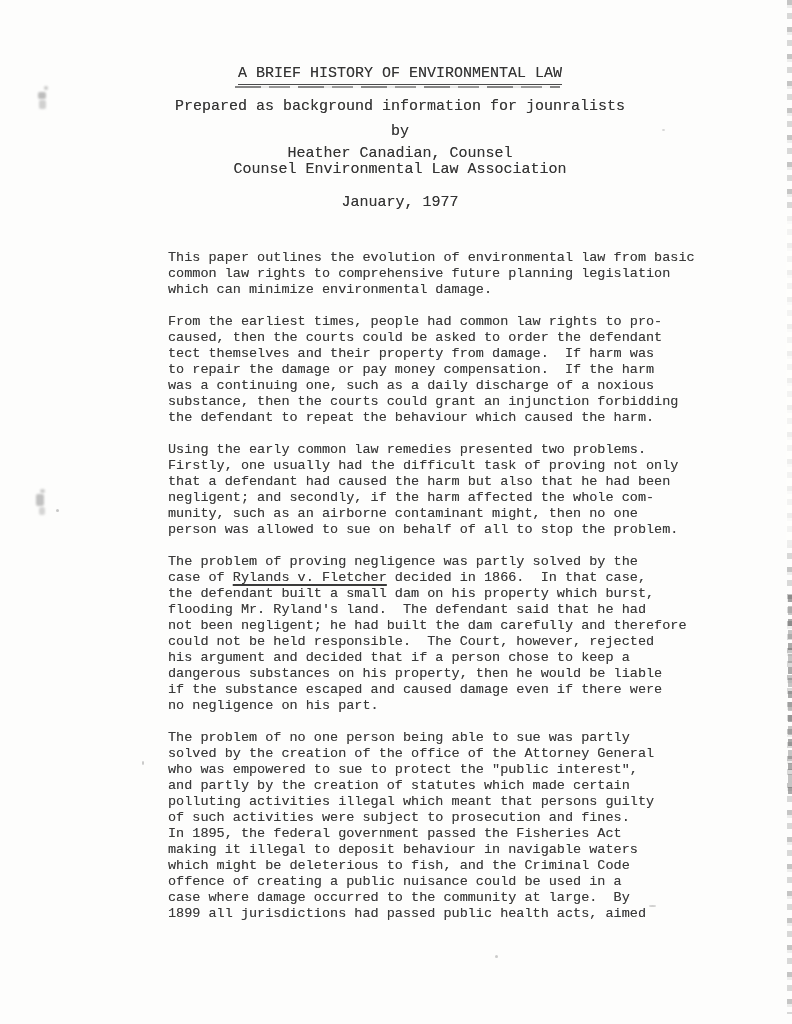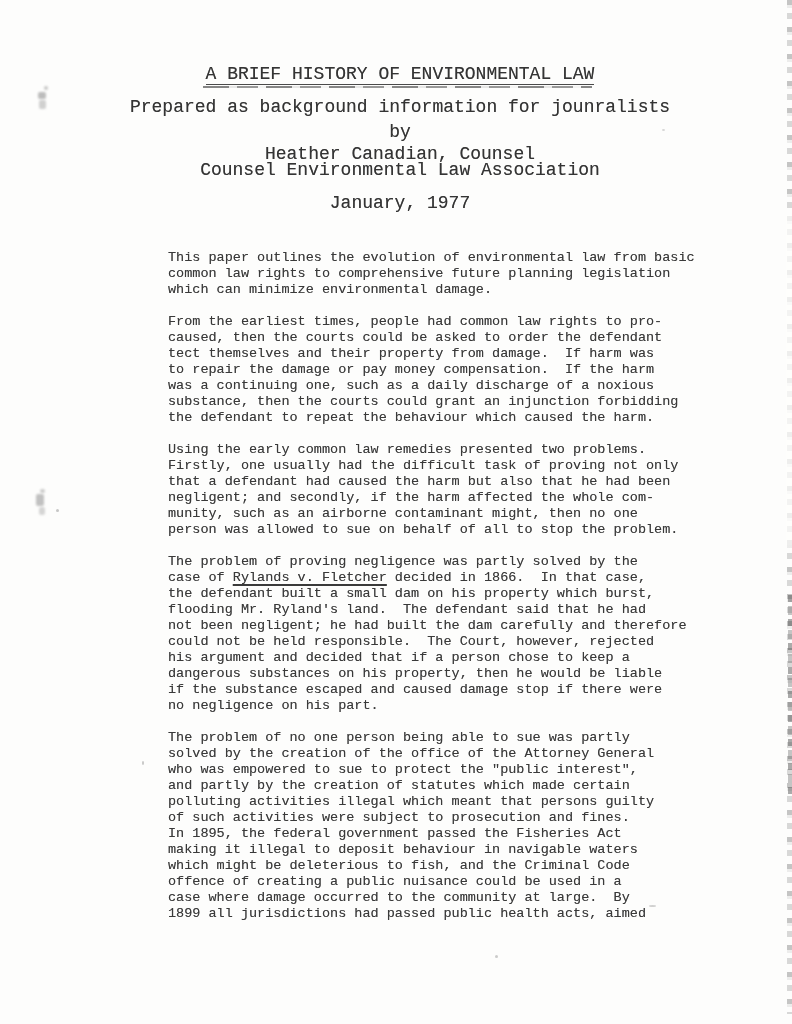--- a/index.html
+++ b/index.html
@@ -11,21 +11,21 @@
     overflow: hidden;
     font-family: "Liberation Mono", "DejaVu Sans Mono", monospace;
     color: #3a3a3a;
   }
   
   .tline {
     position: absolute;
     left: 8px;
     width: 784px;
     text-align: center;
-    font-size: 18px;
+    font-size: 15px;
     line-height: 16px;
     white-space: pre;
     color: #343434;
     text-shadow: 0 0 0.5px rgba(52,52,52,0.55);
     font-family: Liberation Mono, monospace;
   }
   .doc-title-line { top: 66px; }
   .doc-title-text {
     display: inline-block;
     position: relative;
@@ -139,21 +139,21 @@
       </div>
       <div class="para">
         <div class="line">The problem of proving negligence was partly solved by the</div>
         <div class="line"><span>case of </span><span class="u">Rylands v. Fletcher</span><span> decided in 1866.  In that case,</span></div>
         <div class="line">the defendant built a small dam on his property which burst,</div>
         <div class="line">flooding Mr. Ryland's land.  The defendant said that he had</div>
         <div class="line">not been negligent; he had built the dam carefully and therefore</div>
         <div class="line">could not be held responsible.  The Court, however, rejected</div>
         <div class="line">his argument and decided that if a person chose to keep a</div>
         <div class="line">dangerous substances on his property, then he would be liable</div>
-        <div class="line">if the substance escaped and caused damage stop if there were</div>
+        <div class="line">if the substance escaped and caused damage even if there were</div>
         <div class="line">no negligence on his part.</div>
       </div>
       <div class="para">
         <div class="line">The problem of no one person being able to sue was partly</div>
         <div class="line">solved by the creation of the office of the Attorney General</div>
         <div class="line">who was empowered to sue to protect the "public interest",</div>
         <div class="line">and partly by the creation of statutes which made certain</div>
         <div class="line">polluting activities illegal which meant that persons guilty</div>
         <div class="line">of such activities were subject to prosecution and fines.</div>
         <div class="line">In 1895, the federal government passed the Fisheries Act</div>

